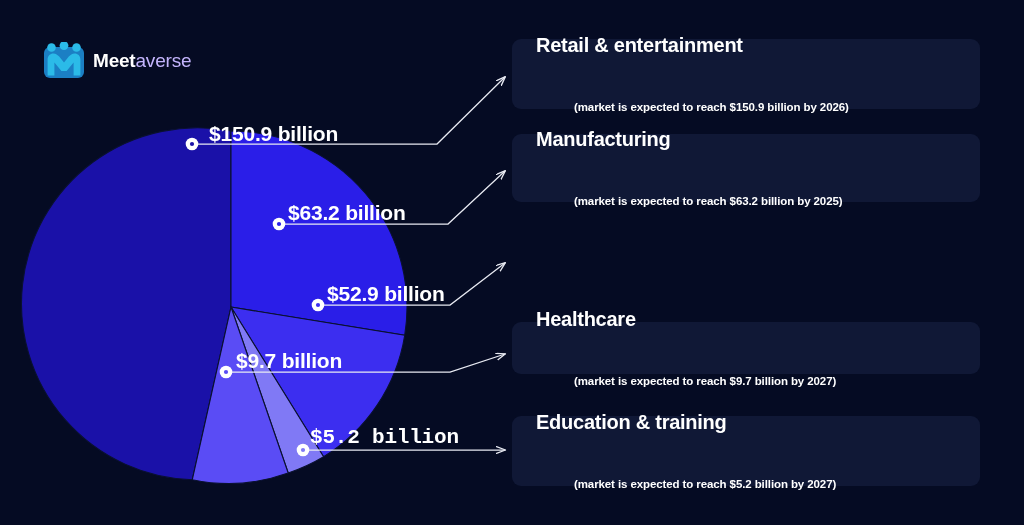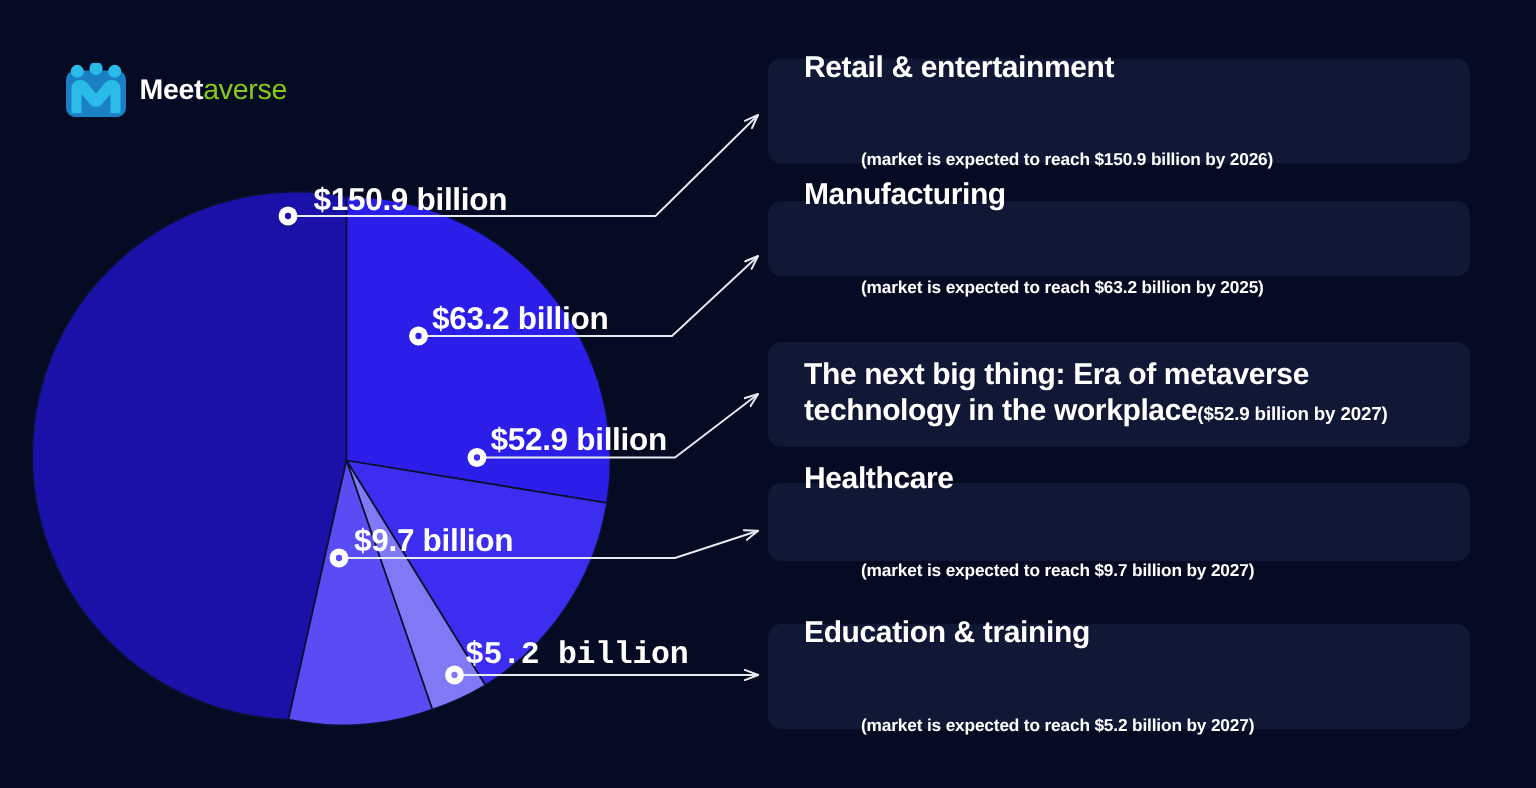--- a/index.html
+++ b/index.html
@@ -28,21 +28,21 @@
     gap: 9px;
   }
   #logo-mark { display: block; }
   #logo-text {
     font-size: 19px;
     letter-spacing: -0.2px;
     white-space: nowrap;
     line-height: 1;
   }
   #logo-text .lt-bold { color: #ffffff; font-weight: bold; }
-  #logo-text .lt-light { color: #84cc16; font-weight: normal; }
+  #logo-text .lt-light { color: #c4b5fd; font-weight: normal; }
 
   
   #chart-layer {
     position: absolute;
     left: 0;
     top: 0;
     width: 1024px;
     height: 525px;
   }
 
@@ -159,30 +159,25 @@
   <div class="pie-label" style="left:288px; top:202px;">$63.2 billion</div>
   <div class="pie-label" style="left:327px; top:283px;">$52.9 billion</div>
   <div class="pie-label" style="left:236px; top:350px;">$9.7 billion</div>
   <div class="pie-label" style="left:310px; top:427px;font-family:Liberation Mono, monospace;">$5.2 billion</div>
 
   <div class="card" style="top: 39px; height: 70px; background: rgb(16, 24, 54);">
     <div class="card-title">Retail &amp; entertainment</div>
     <div class="card-sub">(market is expected to reach $150.9 billion by 2026)</div>
   </div>
 
-  <div class="card" style="top: 134px; height: 50px; background: rgb(16, 24, 54);">
+  <div class="card" style="top: 134px; height: 68px; background: rgb(16, 24, 54);">
     <div class="card-title">Manufacturing</div>
     <div class="card-sub">(market is expected to reach $63.2 billion by 2025)</div>
   </div>
 
-  <div class="card" style="top: 228px; height: 70px; background: rgb(16, 24, 54);">
-    <div class="card-title">
-      <span>The next big thing: Era of metaverse technology in the workplace</span><span class="inline-sub">($52.9 billion by 2027)</span>
-    </div>
-  </div>
 
   <div class="card" style="top: 322px; height: 52px; background: rgb(16, 24, 54);">
     <div class="card-title">Healthcare</div>
     <div class="card-sub">(market is expected to reach $9.7 billion by 2027)</div>
   </div>
 
   <div class="card" style="top: 416px; height: 70px; background: rgb(16, 24, 54);">
     <div class="card-title">Education &amp; training</div>
     <div class="card-sub">(market is expected to reach $5.2 billion by 2027)</div>
   </div>

